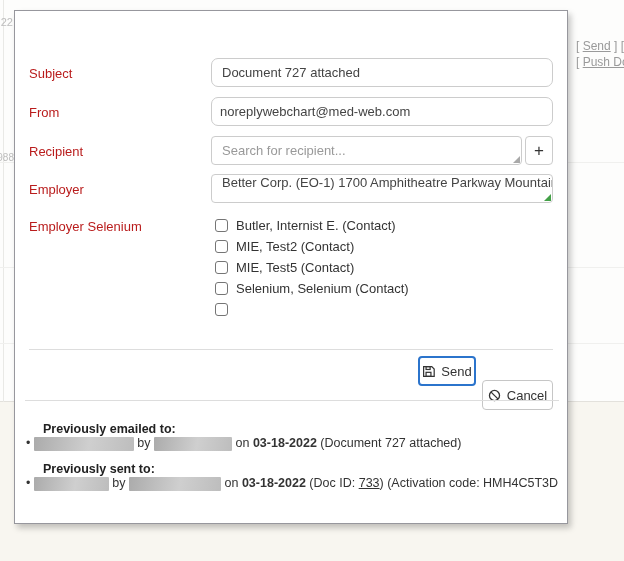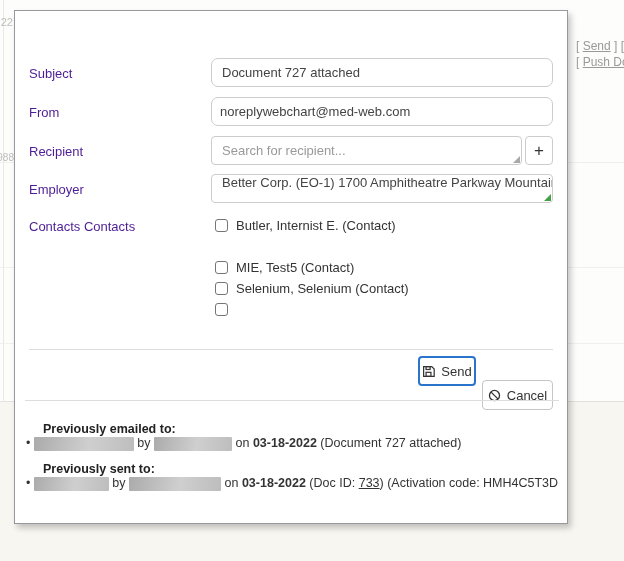--- a/index.html
+++ b/index.html
@@ -41,21 +41,21 @@
     padding-left:12px; font-size:14px; font-weight:bold; color:#2c2c2c;
     flex:1;
   }
   .modal-close {
     width:36px; height:34px; border-left:1px solid #aeaeb4;
     display:flex; align-items:center; justify-content:center;
     font-size:15px; font-weight:bold; color:#555; cursor:pointer;
     background:#ebebee;
   }
   
-  .f-label { position:absolute; left:14px; font-size:13px; color:#4c1d95; }
+  .f-label { position:absolute; left:14px; font-size:13px; color:#b91c1c; }
   .f-input {
     position:absolute; left:196px; width:342px; height:29px;
     border:1px solid #ccc; border-radius:7px; background:#fff;
     font-family:"Liberation Sans", sans-serif;
     font-size:13px; color:#444; padding:0 10px;
     white-space:nowrap; overflow:hidden;
   }
   .f-input::placeholder { color:#999; }
   .rcpt-wrap { position:absolute; left:196px; top:125px; width:342px; height:29px; }
   .rcpt-input {
@@ -149,24 +149,28 @@
     <span class="resize-corner" style="right:33px"></span>
     <div class="add-btn">+</div>
   </div>
 
   <div class="f-label" style="top:171px">Employer</div>
   <div class="emp-wrap">
     <div class="emp-input">Better Corp. (EO-1) 1700 Amphitheatre Parkway Mountain View</div>
     <span class="resize-corner green"></span>
   </div>
 
-  <div class="f-label" style="top:208px">Contacts Contacts</div>
+  <div class="f-label" style="top:208px">Employer Selenium</div>
   <div class="contact-row" style="top:207px">
     <input type="checkbox" class="cbx" style="">
     <span>Butler, Internist E. (Contact)</span>
+  </div>
+  <div class="contact-row" style="top:228px">
+    <input type="checkbox" class="cbx" style="">
+    <span>MIE, Test2 (Contact)</span>
   </div>
   <div class="contact-row" style="top:249px">
     <input type="checkbox" class="cbx" style="">
     <span>MIE, Test5 (Contact)</span>
   </div>
   <div class="contact-row" style="top:270px">
     <input type="checkbox" class="cbx" style="">
     <span>Selenium, Selenium (Contact)</span>
   </div>
   <div class="contact-row" style="top:291px">

